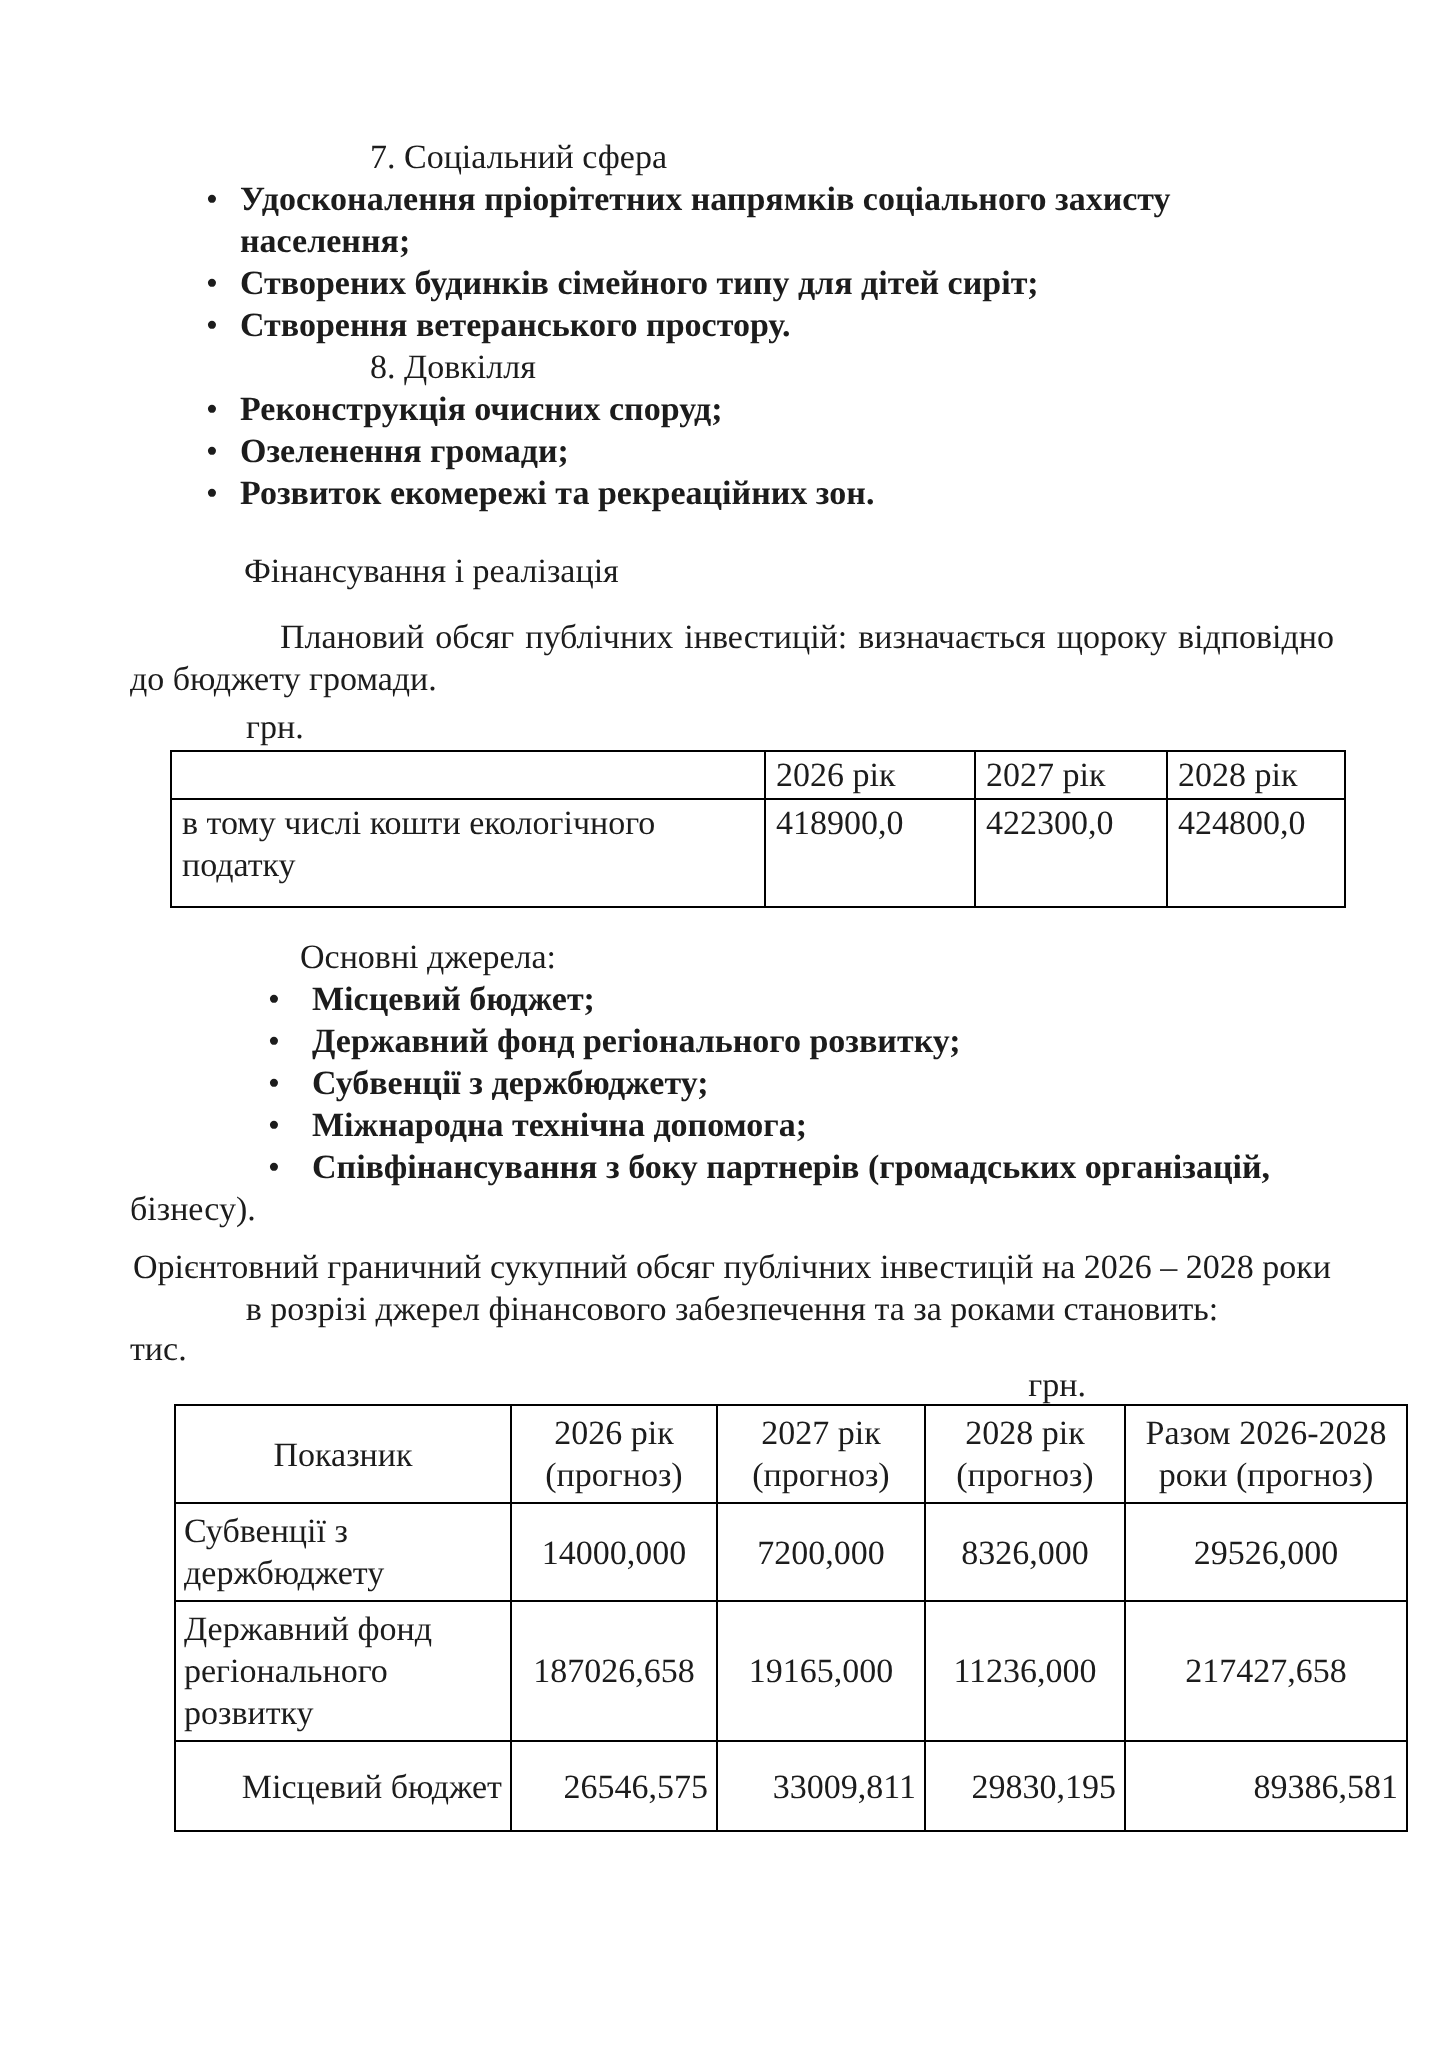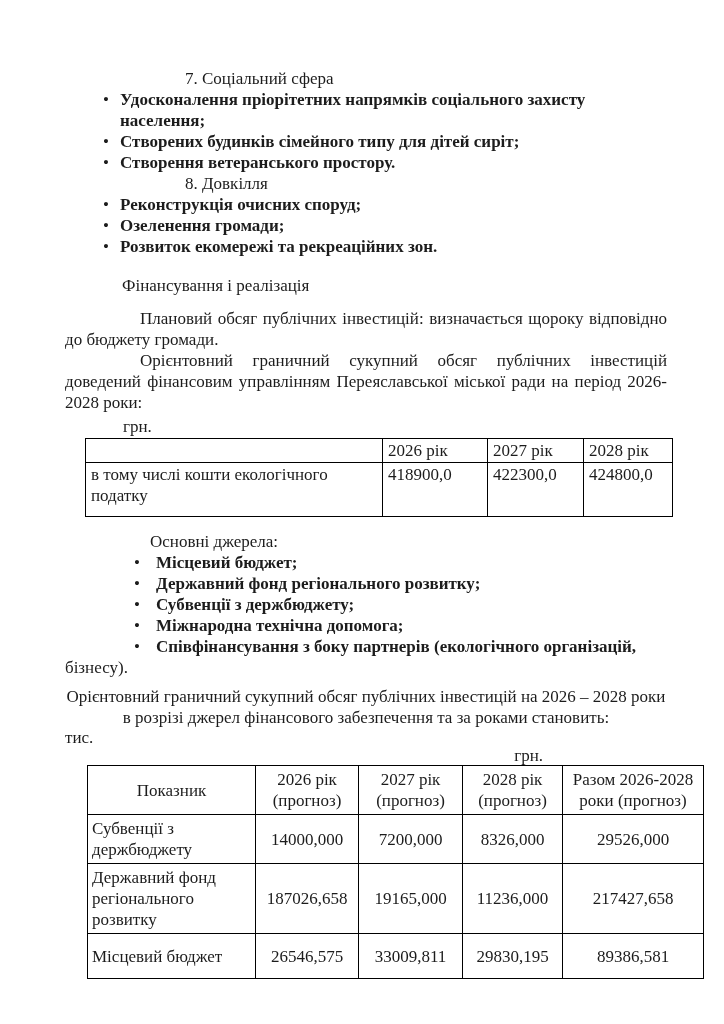--- a/index.html
+++ b/index.html
@@ -25,21 +25,21 @@
   .para{text-indent:75px;text-align:justify;}
   .unit1{margin:4px 0 2px 58px;line-height:19px;}
   table{border-collapse:collapse;table-layout:fixed;}
   td{border:1.5px solid #000;padding:0 5px;overflow:hidden;}
   .t1{margin-left:20px;width:587px;}
   .t1 td{vertical-align:top;line-height:21px;padding:1px 5px;margin-top:44px;}
   .t1 .rlast td{padding-bottom:10px;}
   .t2{margin-left:22px;width:616px;margin-top:0;}
   .t2 td{vertical-align:middle;text-align:center;padding:3px 4px;line-height:21px;}
   .t2 td.lbl{text-align:left;}
-  .t2 .r3 td{height:38px;}
+  .t2 .r3 td{height:38px;text-align:right;}
   .sources-title{margin:14px 0 0 85px;}
   .cont-line{margin-left:0;}
   .p3{margin-top:8px;text-align:center;}
   .unit-thousand{text-align:left;margin-right:10px;line-height:19px;}
   .unit-hryvnia{text-align:right;margin-right:124px;line-height:17px;margin-bottom:1px;}
 </style>
 </head>
 <body>
 
 <div class="page">
@@ -70,21 +70,20 @@
     <span class="btext">Озеленення громади;</span>
   </div>
   <div class="bullet l1">
     <span class="dot">•</span>
     <span class="btext">Розвиток екомережі та рекреаційних зон.</span>
   </div>
 
   <div class="fin-title">Фінансування і реалізація</div>
 
   <div class="para">Плановий обсяг публічних інвестицій: визначається щороку відповідно до бюджету громади.</div>
-  <div class="para">Орієнтовний граничний сукупний обсяг публічних інвестицій доведений фінансовим управлінням Переяславської міської ради на період 2026-2028 роки:</div>
 
   <div class="unit1">грн.</div>
 
   <table class="t1">
     <colgroup>
       <col style="width:297px">
         <col style="width:105px">
         <col style="width:96px">
         <col style="width:89px">
     </colgroup>
@@ -117,21 +116,21 @@
   <div class="bullet l2">
     <span class="dot">•</span>
     <span class="btext">Субвенції з держбюджету;</span>
   </div>
   <div class="bullet l2">
     <span class="dot">•</span>
     <span class="btext">Міжнародна технічна допомога;</span>
   </div>
   <div class="bullet l2">
     <span class="dot">•</span>
-    <span class="btext">Співфінансування з боку партнерів (екологічного організацій,</span>
+    <span class="btext">Співфінансування з боку партнерів (громадських організацій,</span>
   </div>
   <div class="cont-line">бізнесу).</div>
 
   <div class="p3">Орієнтовний граничний сукупний обсяг публічних інвестицій на 2026 – 2028 роки в розрізі джерел фінансового забезпечення та за роками становить:</div>
 
   <div class="unit-thousand">тис.</div>
   <div class="unit-hryvnia">грн.</div>
 
   <table class="t2">
     <colgroup>

